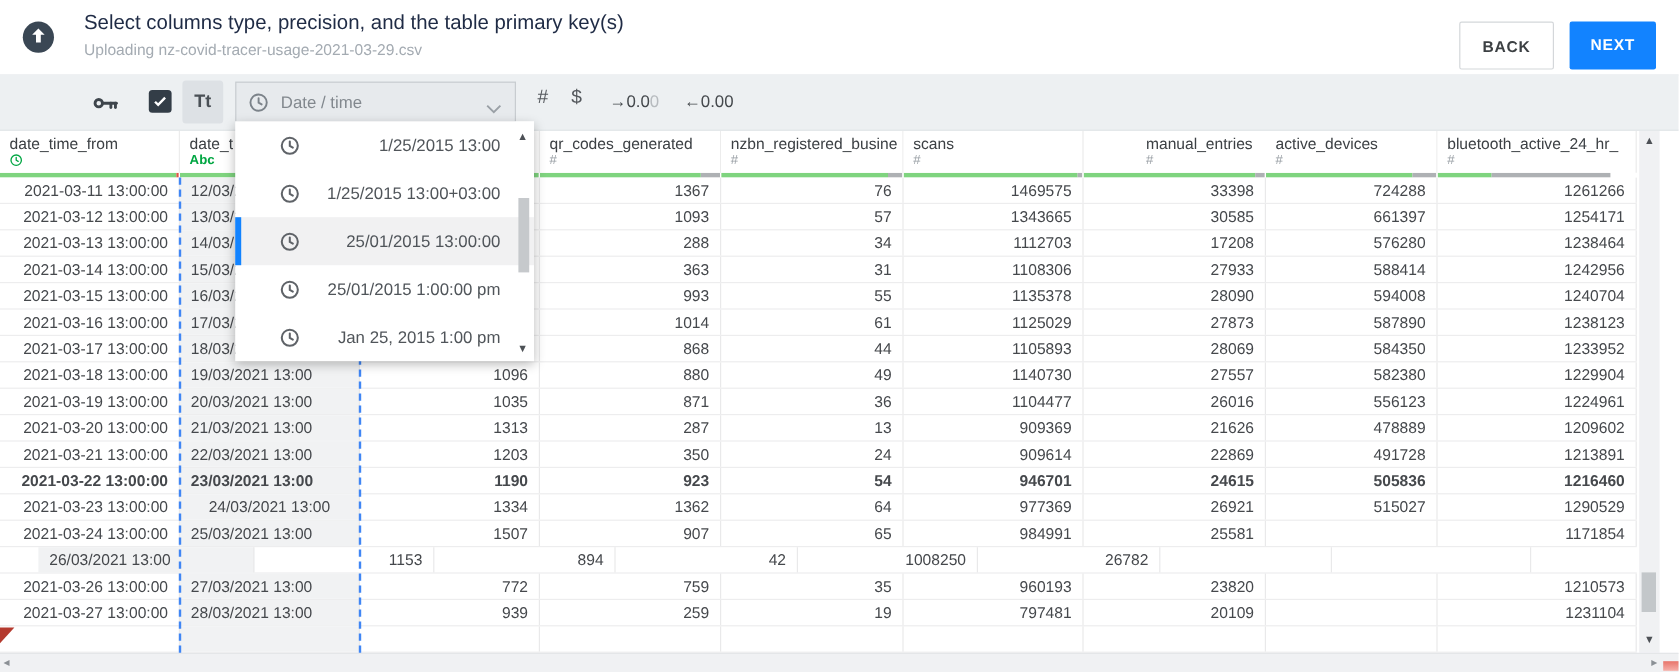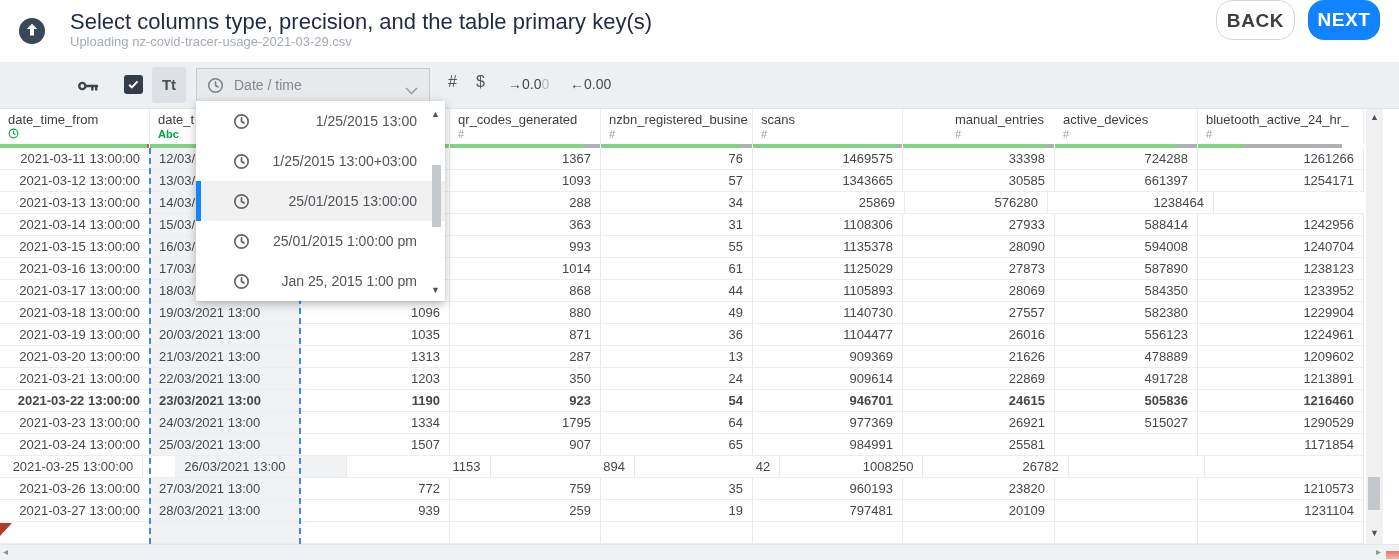--- a/index.html
+++ b/index.html
@@ -3,23 +3,23 @@
 <meta charset="utf-8">
 <style>
   html,body{margin:0;padding:0;background:#fff;}
   .app{position:relative;width:1399px;height:560px;overflow:hidden;background:#fff;
        font-family:"Liberation Sans",sans-serif;}
 
   
   .top{position:absolute;left:0;top:0;width:1399px;height:62px;background:#fff;
        border-bottom:1px solid #e9ecef;z-index:20;}
   .upload-badge{position:absolute;left:18px;top:17px;width:28px;height:28px;}
-  .title{position:absolute;left:70px;top:9px;font-size:22px;color:#1f2b45;white-space:nowrap;}
+  .title{position:absolute;left:70px;top:9px;font-size:17px;color:#1f2b45;white-space:nowrap;}
   .subtitle{position:absolute;left:70px;top:34px;font-size:13px;color:#a4abb2;white-space:nowrap;}
-  .btn{position:absolute;top:0;height:40px;border-radius:16px;font-size:19px;font-weight:bold;
+  .btn{position:absolute;top:18px;height:40px;border-radius:2px;font-size:13px;font-weight:bold;
        letter-spacing:.6px;text-align:center;line-height:40px;cursor:pointer;box-sizing:border-box;}
   .btn-back{right:104px;width:79px;background:#fff;border:1px solid #d4d7da;color:#3c4043;}
   .btn-next{right:19px;width:72px;background:#1283ff;border:none;color:#fff;}
 
   
   .toolbar{position:absolute;left:0;top:62px;width:1399px;height:46px;background:#edf0f2;
            border-bottom:1px solid #e2e5e8;z-index:20;}
   .key-btn{position:absolute;left:76px;top:12px;width:24px;height:24px;}
   .chk{position:absolute;left:124px;top:13px;width:19px;height:19px;background:#333d47;
        border-radius:3px;display:flex;align-items:center;justify-content:center;}
@@ -226,21 +226,22 @@
         <div class="tcell r" style="width: 152px;">30585</div>
         <div class="tcell r" style="width: 143px;">661397</div>
         <div class="tcell r" style="width: 166px;">1254171</div>
       </div>
       <div class="trow" style="top: 84px;">
         <div class="tcell r" style="width: 150px;">2021-03-13 13:00:00</div>
         <div class="tcell l sel" style="width: 150px;">14/03/2021 13:00</div>
         <div class="tcell r" style="width: 150px;"></div>
         <div class="tcell r" style="width: 151px;">288</div>
         <div class="tcell r" style="width: 152px;">34</div>
-        <div class="tcell r" style="width: 152px;">25869</div>
+        <div class="tcell r" style="width: 150px;">1112703</div>
+        <div class="tcell r" style="width: 152px;">17208</div>
         <div class="tcell r" style="width: 143px;">576280</div>
         <div class="tcell r" style="width: 166px;">1238464</div>
       </div>
       <div class="trow" style="top: 106px;">
         <div class="tcell r" style="width: 150px;">2021-03-14 13:00:00</div>
         <div class="tcell l sel" style="width: 150px;">15/03/2021 13:00</div>
         <div class="tcell r" style="width: 150px;"></div>
         <div class="tcell r" style="width: 151px;">363</div>
         <div class="tcell r" style="width: 152px;">31</div>
         <div class="tcell r" style="width: 150px;">1108306</div>
@@ -331,42 +332,41 @@
         <div class="tcell r" style="width: 150px;">1190</div>
         <div class="tcell r" style="width: 151px;">923</div>
         <div class="tcell r" style="width: 152px;">54</div>
         <div class="tcell r" style="width: 150px;">946701</div>
         <div class="tcell r" style="width: 152px;">24615</div>
         <div class="tcell r" style="width: 143px;">505836</div>
         <div class="tcell r" style="width: 166px;">1216460</div>
       </div>
       <div class="trow" style="top: 304px;">
         <div class="tcell r" style="width: 150px;">2021-03-23 13:00:00</div>
-        <div class="tcell l sel" style="width: 150px;">24/03/2021 13:00</div>
+        <div class="tcell l sel" style="width: 150px; text-align: center;">24/03/2021 13:00</div>
         <div class="tcell r" style="width: 150px;">1334</div>
-        <div class="tcell r" style="width: 151px;">1795</div>
+        <div class="tcell r" style="width: 151px;">1362</div>
         <div class="tcell r" style="width: 152px;">64</div>
         <div class="tcell r" style="width: 150px;">977369</div>
         <div class="tcell r" style="width: 152px;">26921</div>
         <div class="tcell r" style="width: 143px;">515027</div>
         <div class="tcell r" style="width: 166px;">1290529</div>
       </div>
       <div class="trow" style="top: 326px;">
         <div class="tcell r" style="width: 150px;">2021-03-24 13:00:00</div>
         <div class="tcell l sel" style="width: 150px;">25/03/2021 13:00</div>
         <div class="tcell r" style="width: 150px;">1507</div>
         <div class="tcell r" style="width: 151px;">907</div>
         <div class="tcell r" style="width: 152px;">65</div>
         <div class="tcell r" style="width: 150px;">984991</div>
         <div class="tcell r" style="width: 152px;">25581</div>
         <div class="tcell r" style="width: 143px;"></div>
         <div class="tcell r" style="width: 166px;">1171854</div>
       </div>
       <div class="trow" style="top: 348px;">
-        <div class="tcell r" style="width: 150px;">2021-03-25 13:00:00</div>
         <div class="tcell l sel" style="width: 180px; margin-left: 32px;">26/03/2021 13:00</div>
         <div class="tcell r" style="width: 150px;">1153</div>
         <div class="tcell r" style="width: 151px;">894</div>
         <div class="tcell r" style="width: 152px;">42</div>
         <div class="tcell r" style="width: 150px;">1008250</div>
         <div class="tcell r" style="width: 152px;">26782</div>
         <div class="tcell r" style="width: 143px;"></div>
         <div class="tcell r" style="width: 166px;"></div>
       </div>
       <div class="trow" style="top: 370px;">

